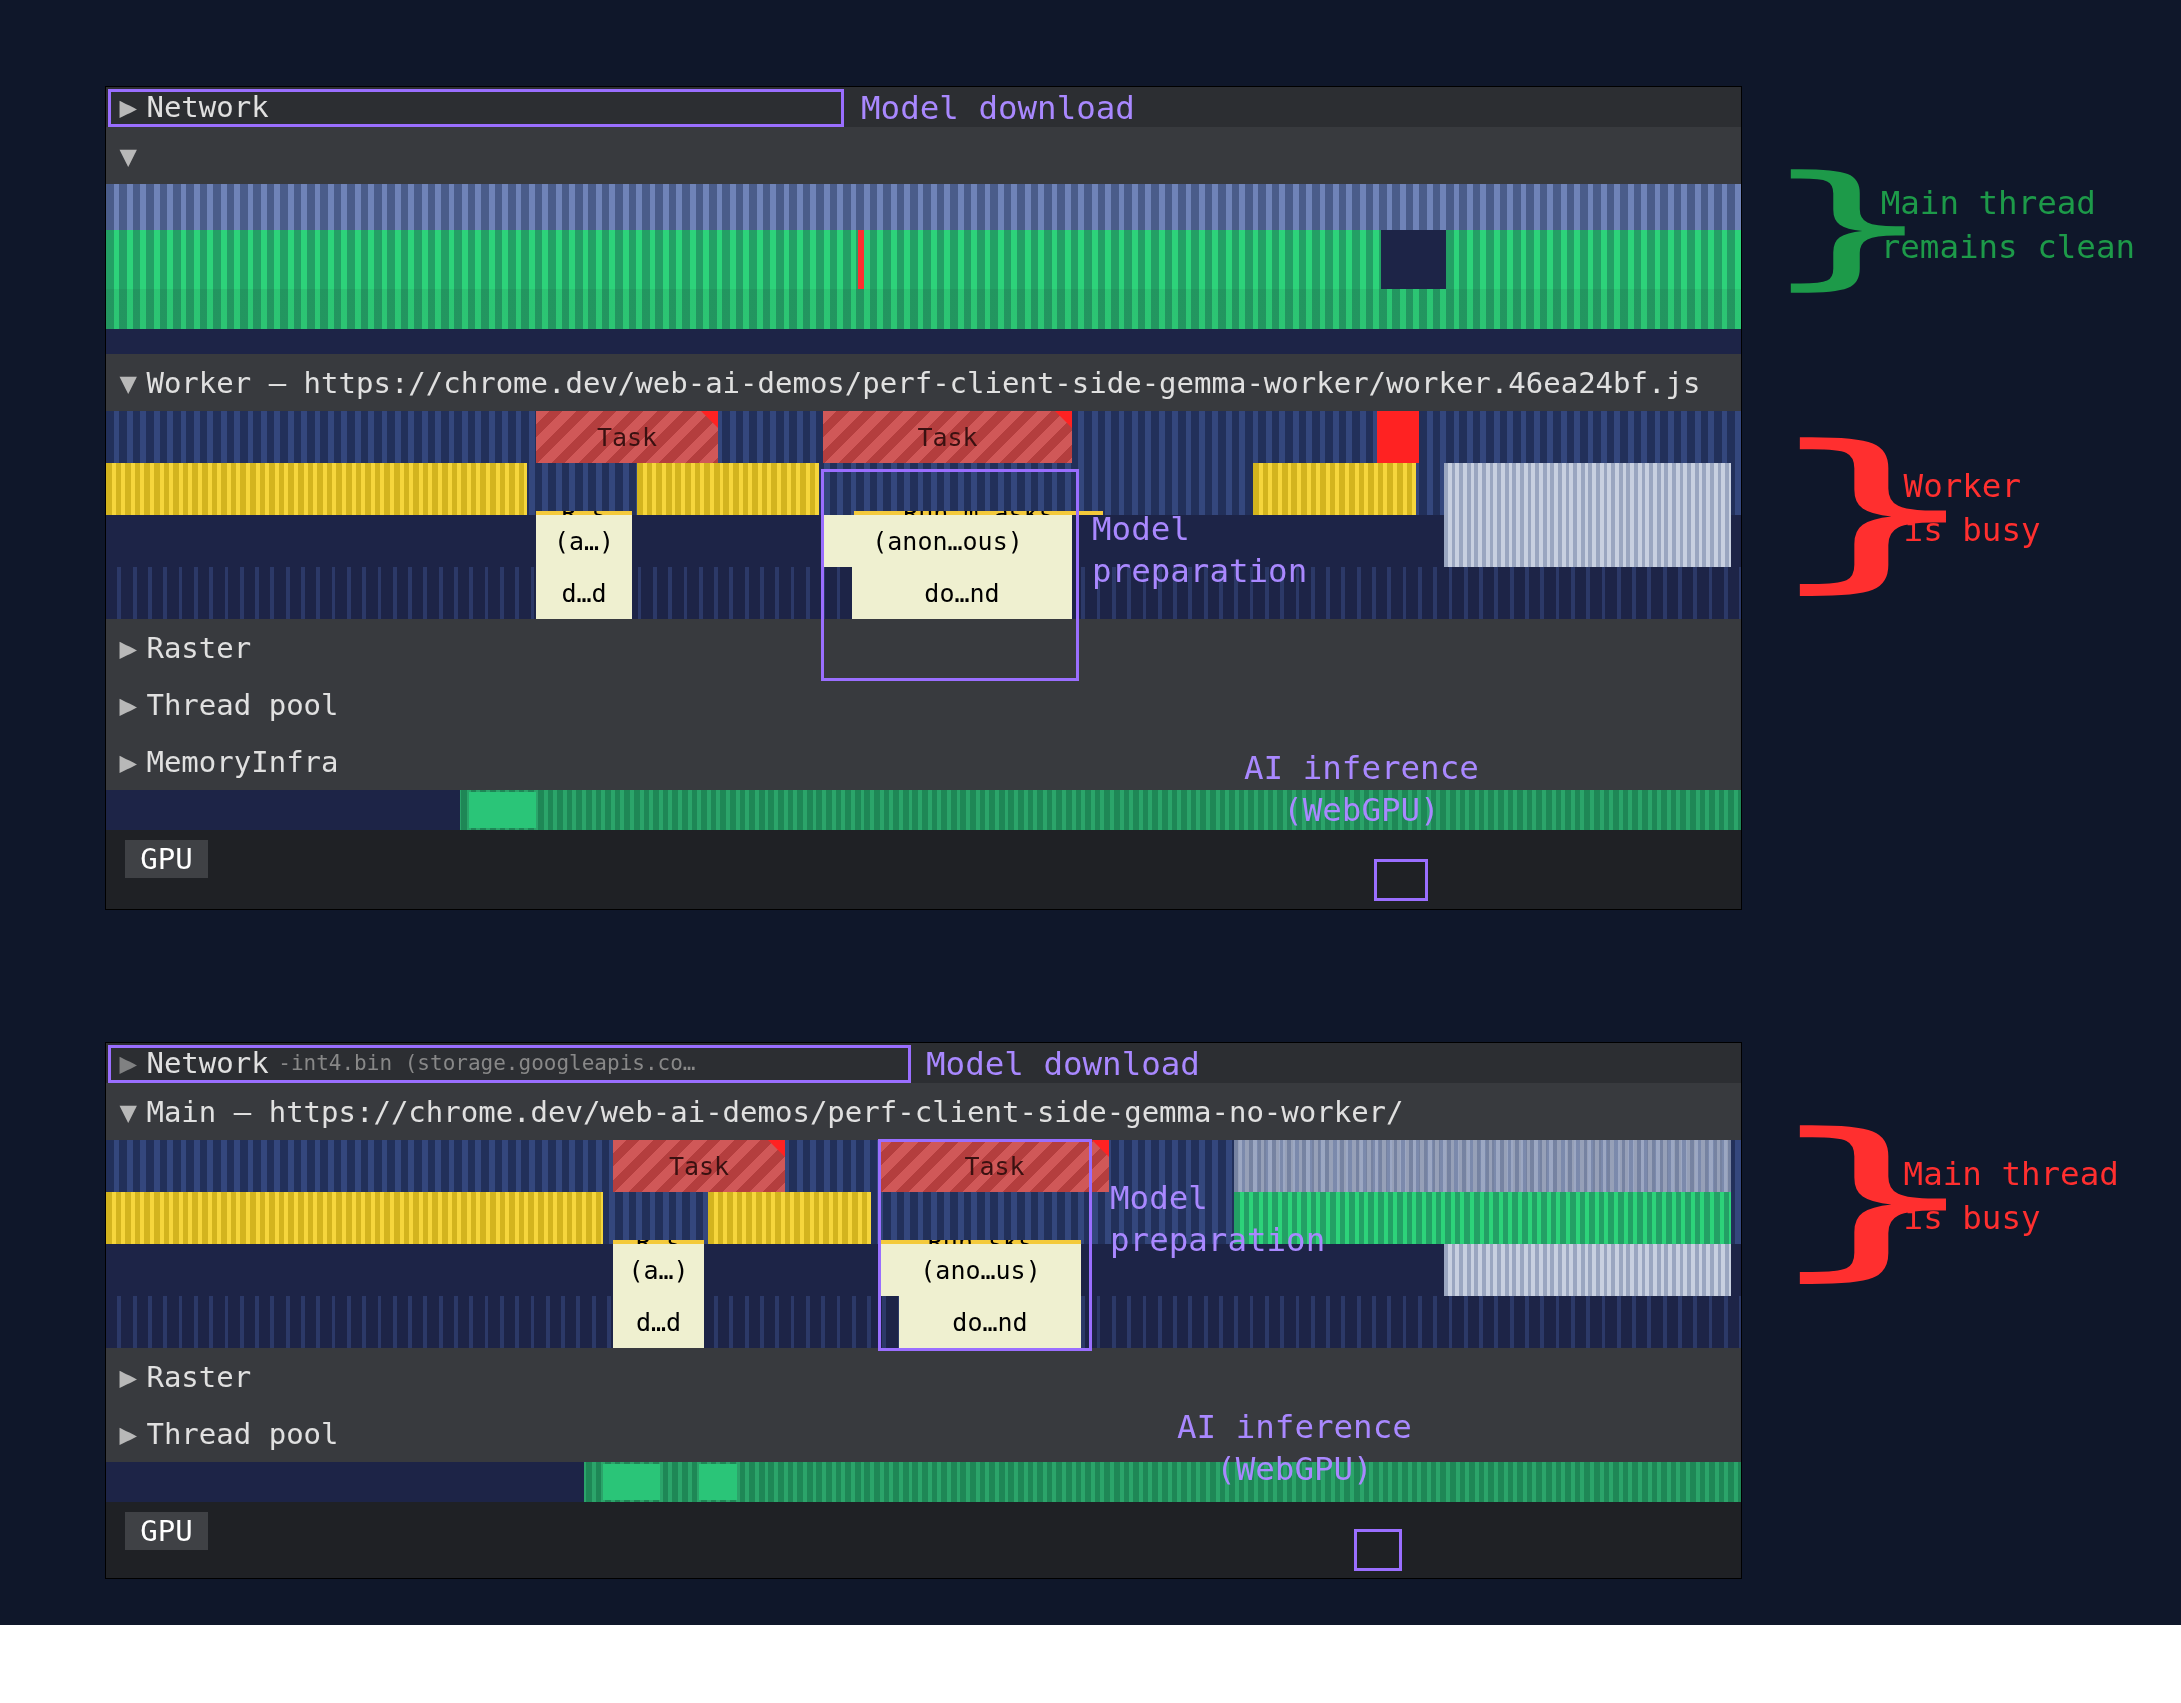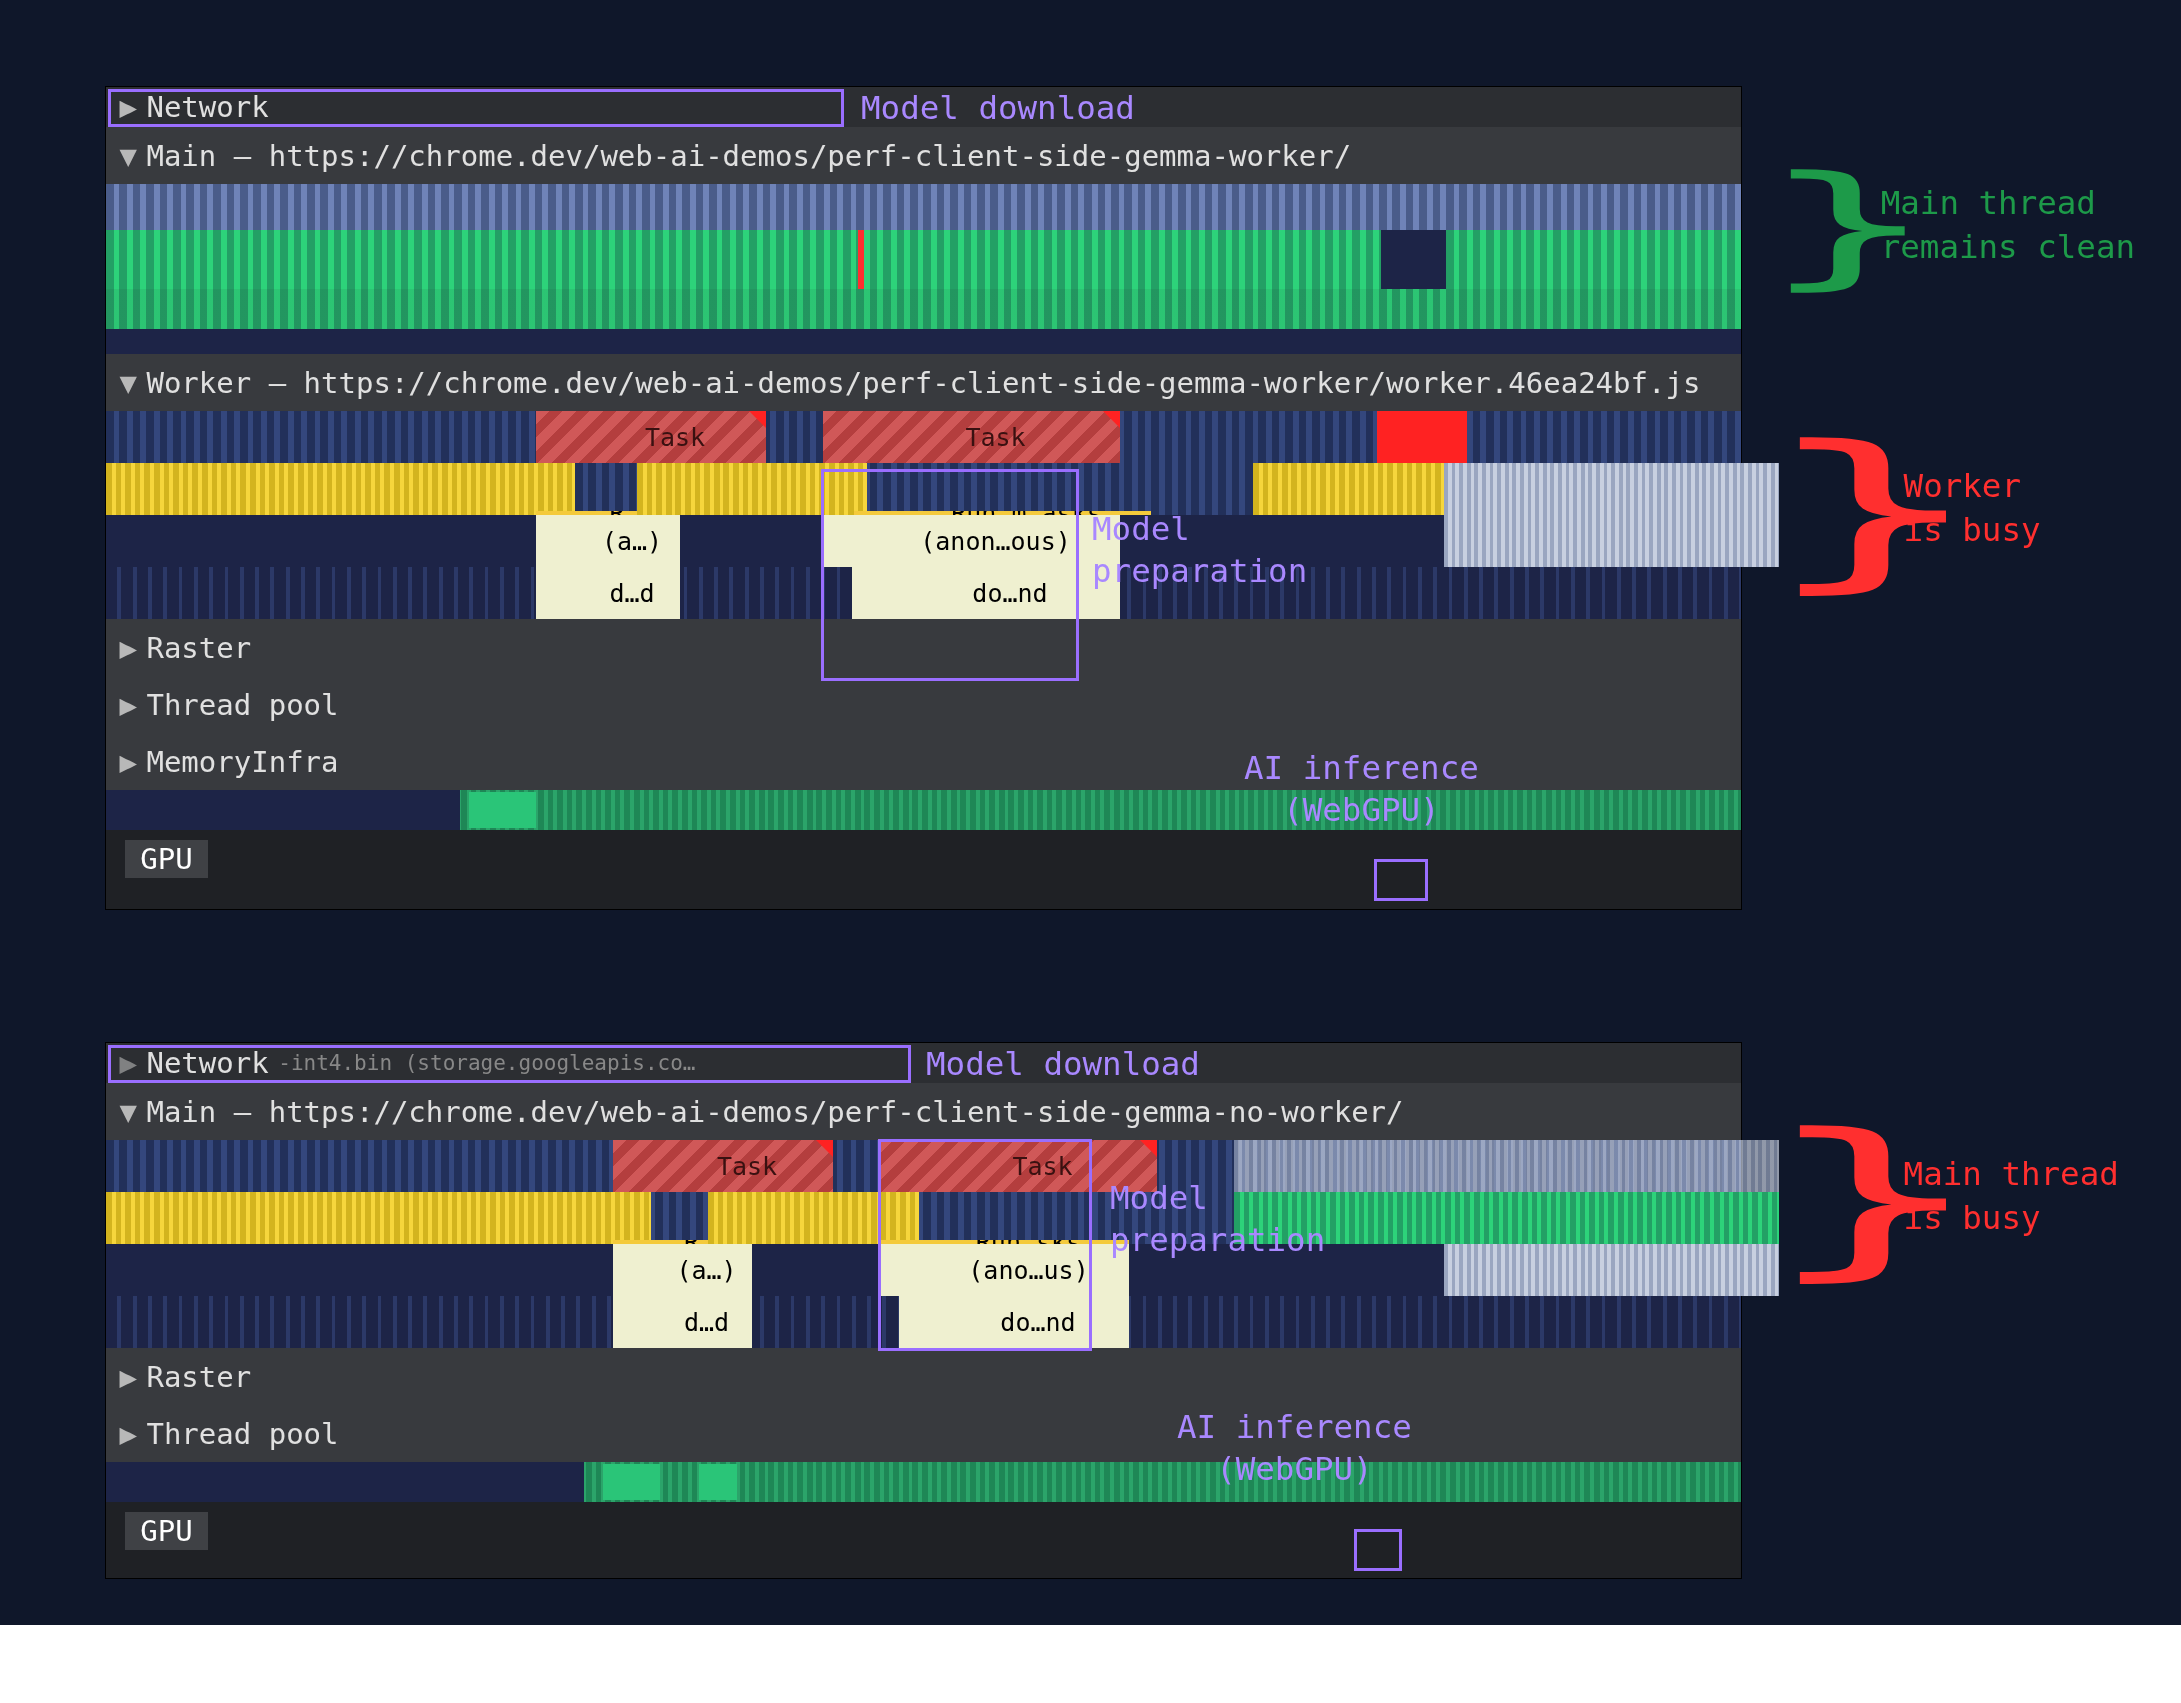--- a/index.html
+++ b/index.html
@@ -44,21 +44,21 @@
   .flame.green{background:
     repeating-linear-gradient(90deg,var(--flame-green) 0 7.6px,var(--flame-green-br) 7.6px 13.4px);}
 
   
   .netbar{height:40px;background:linear-gradient(180deg,#5b61b7,#3a3f81);position:relative;}
 
   
   .taskrow{height:52px;position:relative;background:
     repeating-linear-gradient(90deg,#22305a 0 7.6px,#34477d 7.6px 13.4px);}
   .block{position:absolute;top:0;bottom:0;display:flex;align-items:center;justify-content:center;
-    font-size:25px;color:#000;overflow:hidden;white-space:nowrap;padding-left:48px;}
+    font-size:25px;color:#000;overflow:hidden;white-space:nowrap;}
   .block.task{background:repeating-linear-gradient(135deg,var(--task-red) 0 9.6px,var(--task-red2) 9.6px 19px);color:#3a1111;}
   .block.task::after{content:"";position:absolute;top:0;right:0;width:0;height:0;border-left:17px solid transparent;border-top:17px solid #ff2222;}
   .block.yellow{background:var(--yellow);margin-top:48px;}
   .block.cream{background:var(--cream);}
   .block.ystripe{background:repeating-linear-gradient(90deg,#d3b41e 0 5.7px,#f6d63c 5.7px 9.6px);}
   .block.gstripe{background:repeating-linear-gradient(90deg,#9aa6c0 0 3.8px,#c8d0e0 3.8px 7.6px);}
   .block.redmark{background:#ff2222;}
 
   
   .gpurow{height:40px;background:
@@ -86,21 +86,20 @@
 <div class="panel" id="panel-a">
 
   <div class="trow thin" style="background:#2c2e32;">
     <span class="tri rt"></span>
     <span class="trow-title">Network</span>
     <div class="netbar" style="position:absolute;right:0;top:0;bottom:0;left:793px;opacity:0;"></div>
   </div>
 
   <div class="trow">
     <span class="tri dn"></span>
-    <span class="trow-title">Main — https://chrome.dev/web-ai-demos/perf-client-side-gemma-worker/</span>
   </div>
 
   <div class="flame" style="height:46px;"></div>
   <div class="flame green" style="height:59px;position:relative;">
      <div style="position:absolute;left:46%;top:0;bottom:0;width:5.7px;background:#ff2f2f;"></div>
      <div style="position:absolute;left:78%;top:0;bottom:0;width:65px;background:#1d2447;"></div>
   </div>
   <div class="flame green" style="height:40px;opacity:.92;"></div>
   <div style="height:25px;background:#1d2447;"></div>
 

